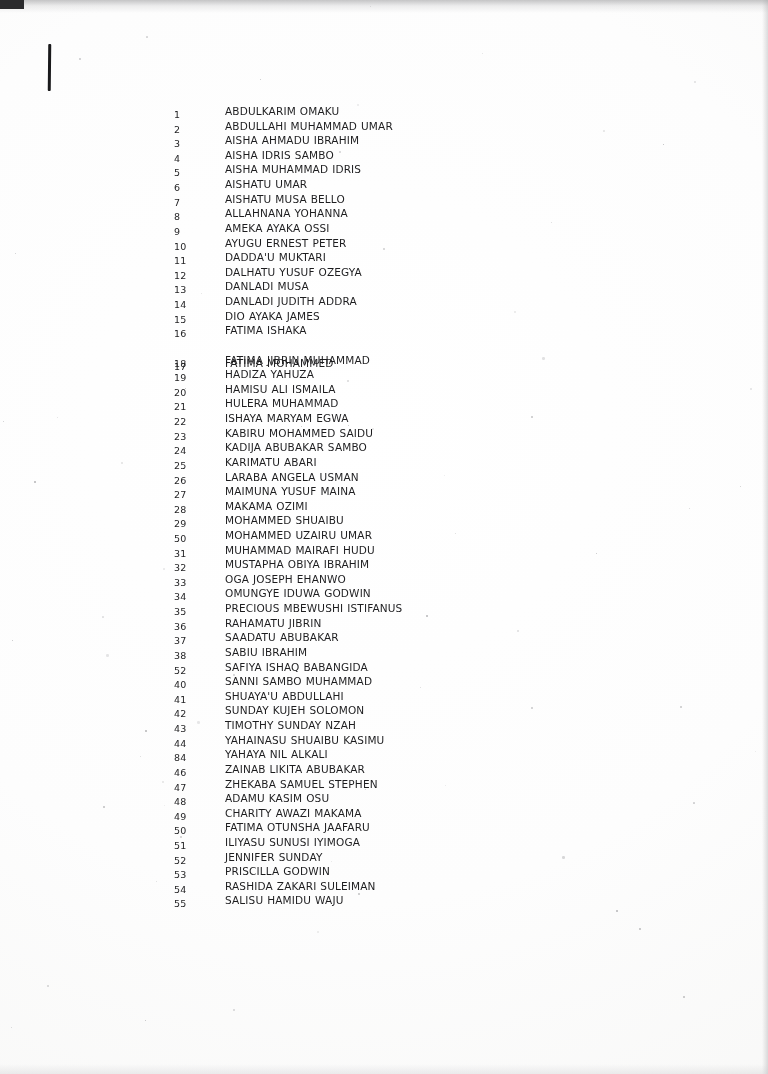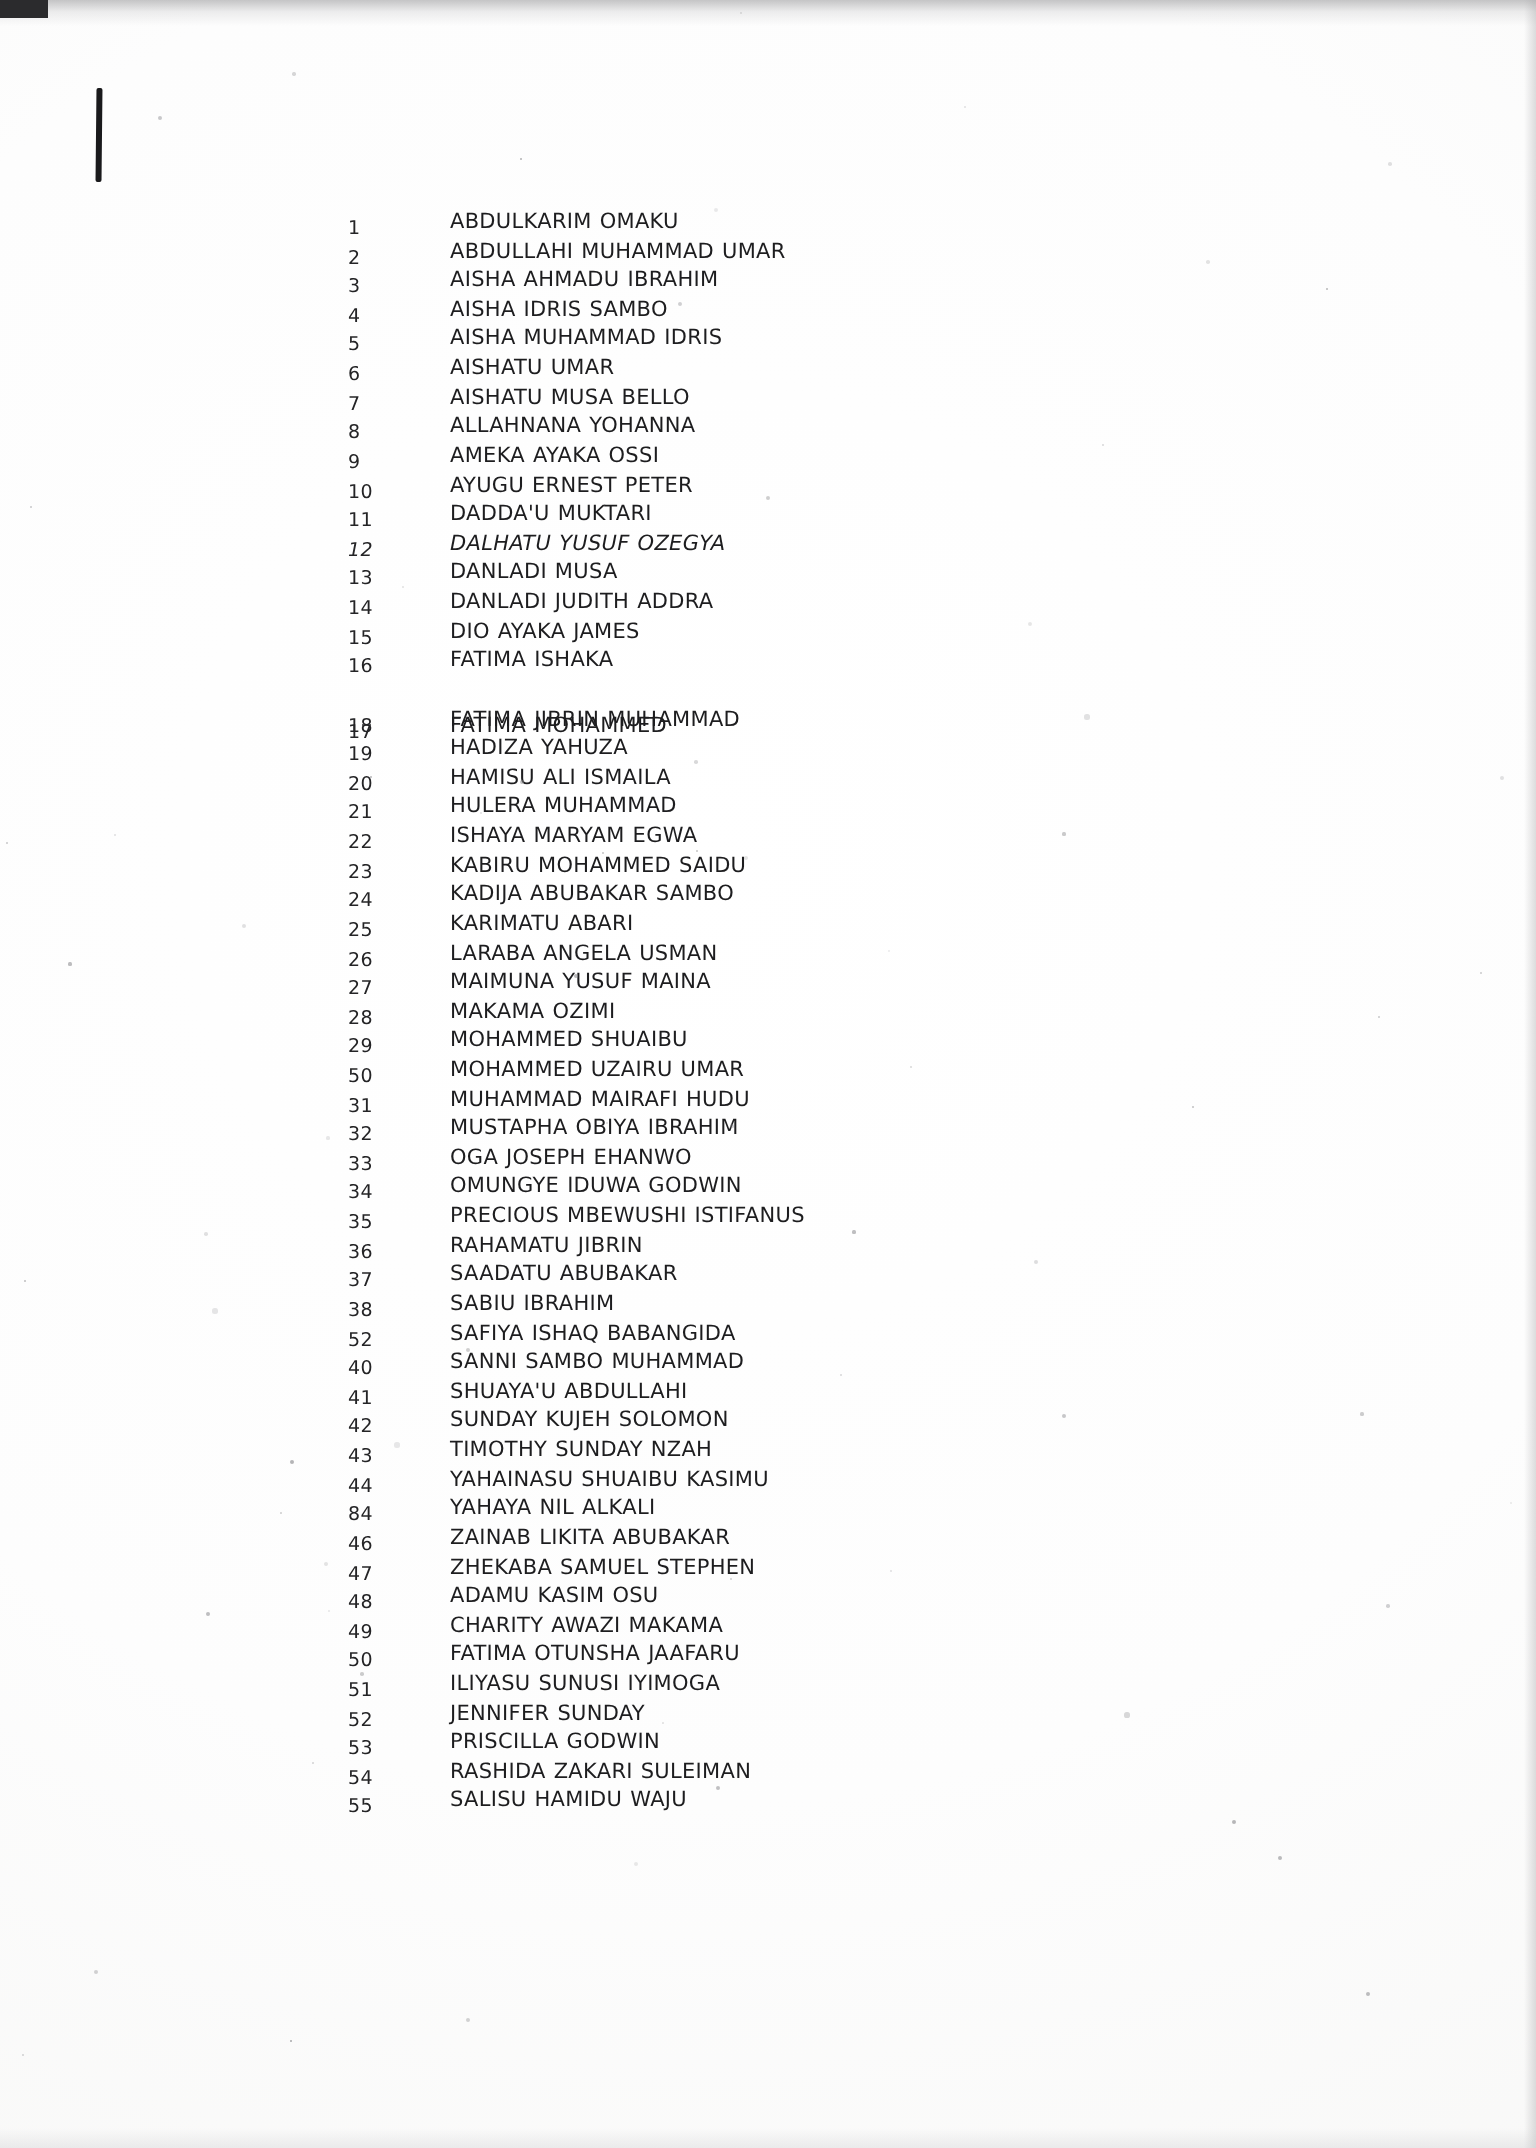--- a/index.html
+++ b/index.html
@@ -185,21 +185,21 @@
         <span class="row-name">AMEKA AYAKA OSSI</span>
       </div>
       <div class="list-row" style="top: 236.58px;">
         <span class="row-index">10</span>
         <span class="row-name">AYUGU ERNEST PETER</span>
       </div>
       <div class="list-row" style="top: 251.2px;">
         <span class="row-index">11</span>
         <span class="row-name">DADDA'U  MUKTARI</span>
       </div>
-      <div class="list-row" style="top: 265.82px; font-style: italic;">
+      <div class="list-row" style="top: 265.82px;">
         <span class="row-index">12</span>
         <span class="row-name">DALHATU YUSUF OZEGYA</span>
       </div>
       <div class="list-row" style="top: 280.44px;">
         <span class="row-index">13</span>
         <span class="row-name">DANLADI  MUSA</span>
       </div>
       <div class="list-row" style="top: 295.06px;">
         <span class="row-index">14</span>
         <span class="row-name">DANLADI JUDITH ADDRA</span>

